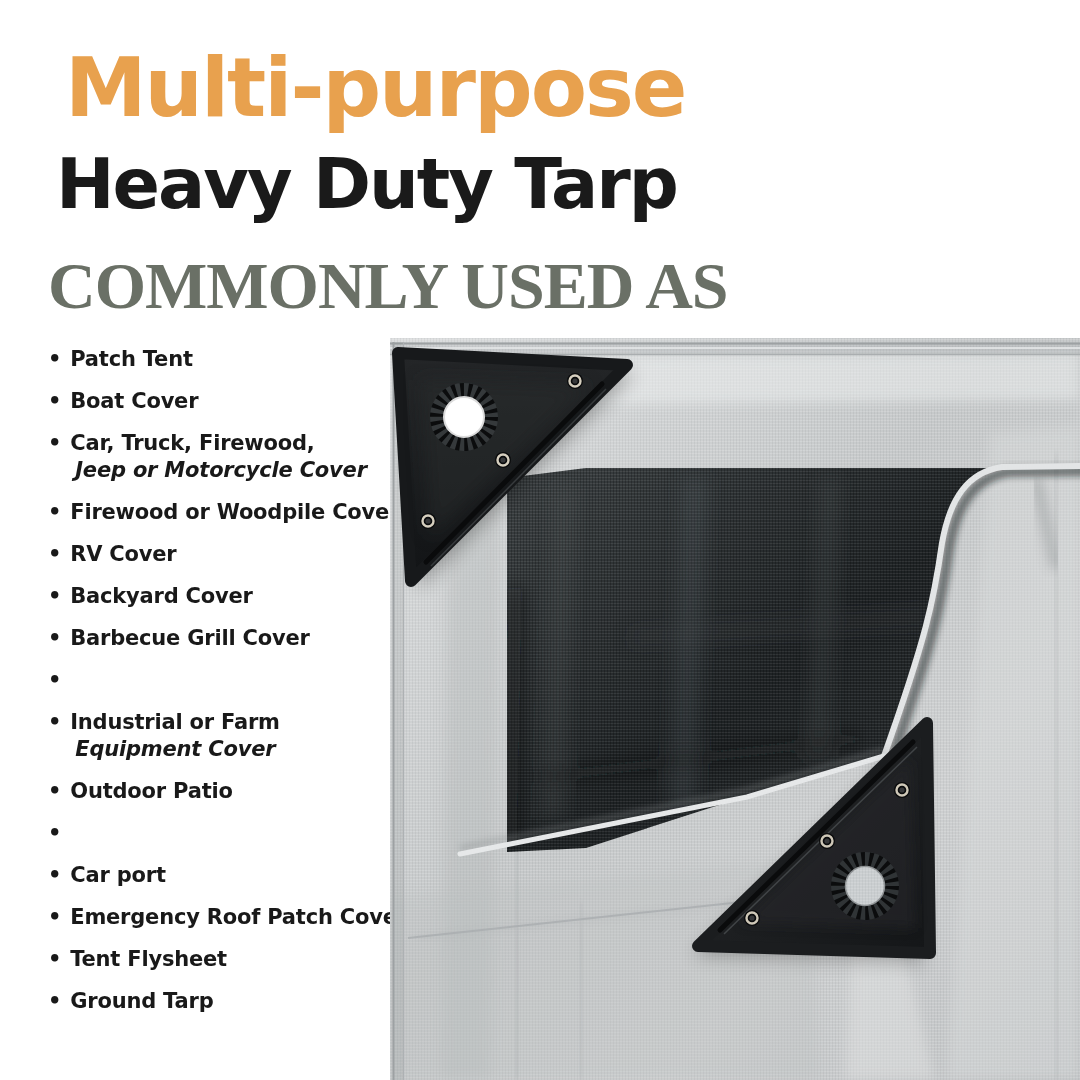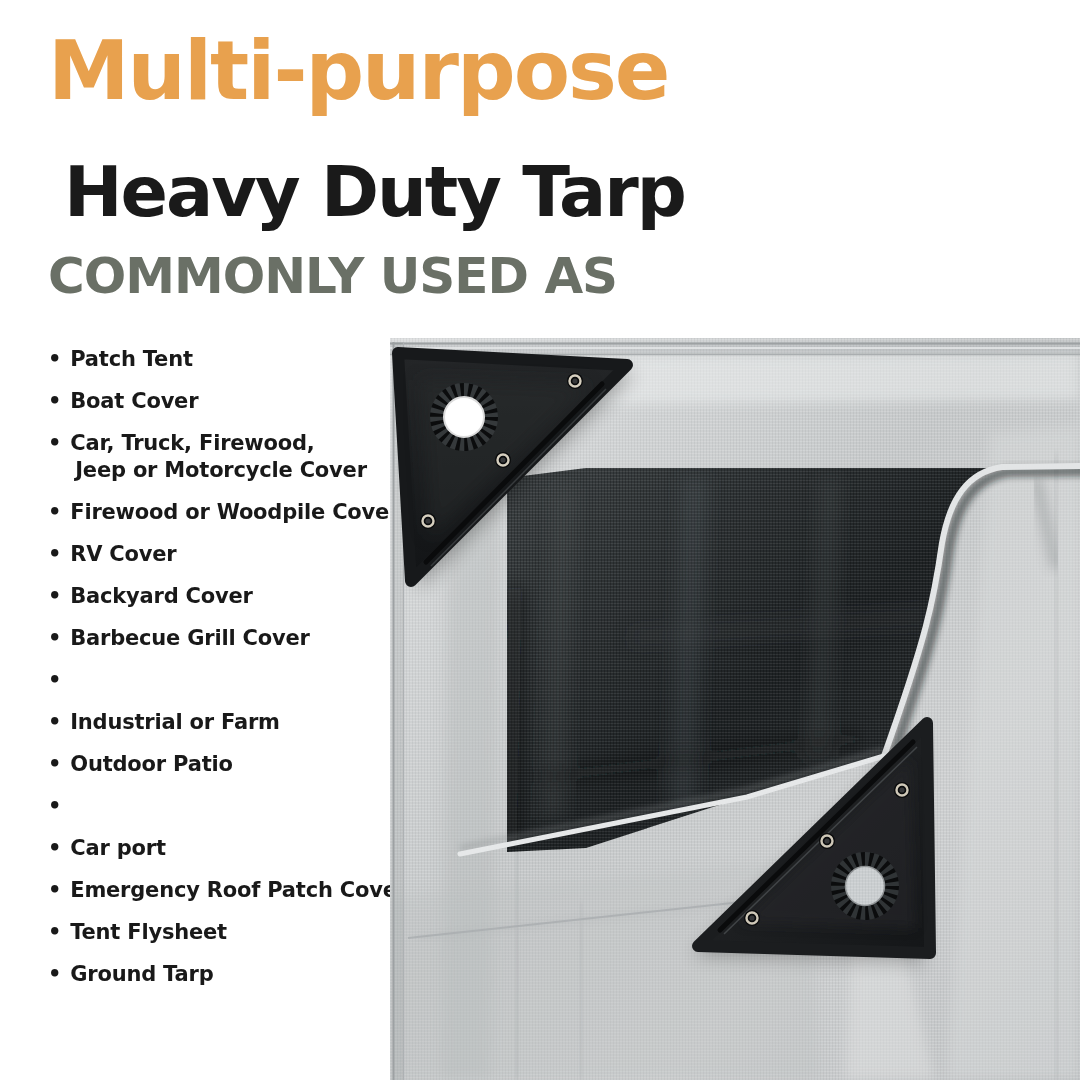--- a/index.html
+++ b/index.html
@@ -1,45 +1,46 @@
 <!DOCTYPE html>
 <html style="--page-bg: #FFFFFF; --accent: #E8A14E; --title-black: #1A1A1A; --sub-gray: #6A7066; --list-black: #191919;"><head>
 <meta charset="utf-8">
 <style>
   html,body{margin:0;padding:0;background:#ffffff;}
   .canvas{
     position:relative;width:1080px;height:1080px;background:var(--page-bg,#ffffff);
     overflow:hidden;font-family:"DejaVu Sans","Liberation Sans",sans-serif;
   }
   .title-accent{
-    position:absolute;left:48px;top:20px;margin:0;
+    position:absolute;left:48px;top:20px;margin:17px;
     font-size:82px;font-weight:800;letter-spacing:-2px;line-height:1.25;
     color:var(--accent,#E8A14E);
   }
   .title-main{
-    position:absolute;left:48px;top:134px;margin:16px;
+    position:absolute;left:48px;top:134px;margin:8px;
     font-size:70px;font-weight:800;letter-spacing:-2px;line-height:1.2;
     color:var(--title-black,#1A1A1A);
   }
   .section-heading{
     position:absolute;left:48px;top:246px;margin:0;
-    font-size:50px;font-weight:800;letter-spacing:-1px;line-height:1.2;
+    font-size:66px;font-weight:800;letter-spacing:-1px;line-height:1.2;
     color:var(--sub-gray,#6A7066);
+    font-family:Liberation Serif, serif;
   }
   .uses-list{
     position:absolute;left:48px;top:346px;margin:0;padding:0;list-style:none;
     width:360px;
   }
   .uses-list li{
     display:flex;align-items:flex-start;gap:9px;margin:0 0 15px 0;
     font-size:21px;font-weight:700;line-height:27px;color:var(--list-black,#191919);
     letter-spacing:-0.2px;
   }
   .uses-list .bullet{flex:0 0 auto;line-height:27px;}
-  .uses-list .lines > div + div{padding-left:5px;}
+  .uses-list .lines > div + div{padding-left:5px;font-style:italic;}
   .photo{
     position:absolute;left:390px;top:338px;width:690px;height:742px;
   }
   .photo svg{display:block;width:100%;height:100%;}
 </style>
 </head>
 <body>
 
 <div class="canvas">
 
@@ -91,20 +92,21 @@
           <div>Barbecue Grill Cover</div>
         </div>
       </li>
       <li>
         <span class="bullet">•</span>
       </li>
       <li>
         <span class="bullet">•</span>
         <div class="lines">
           <div>Industrial or Farm</div>
+          <div>Equipment Cover</div>
         </div>
       </li>
       <li>
         <span class="bullet">•</span>
         <div class="lines">
           <div>Outdoor Patio</div>
         </div>
       </li>
       <li>
         <span class="bullet">•</span>

